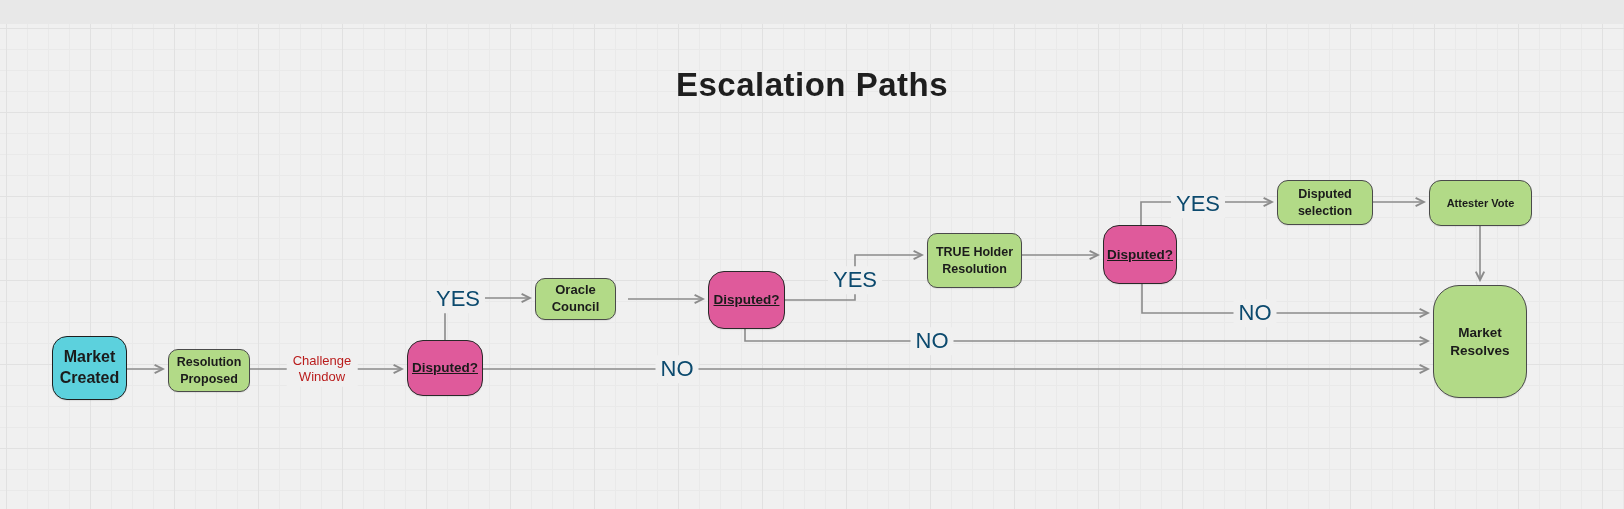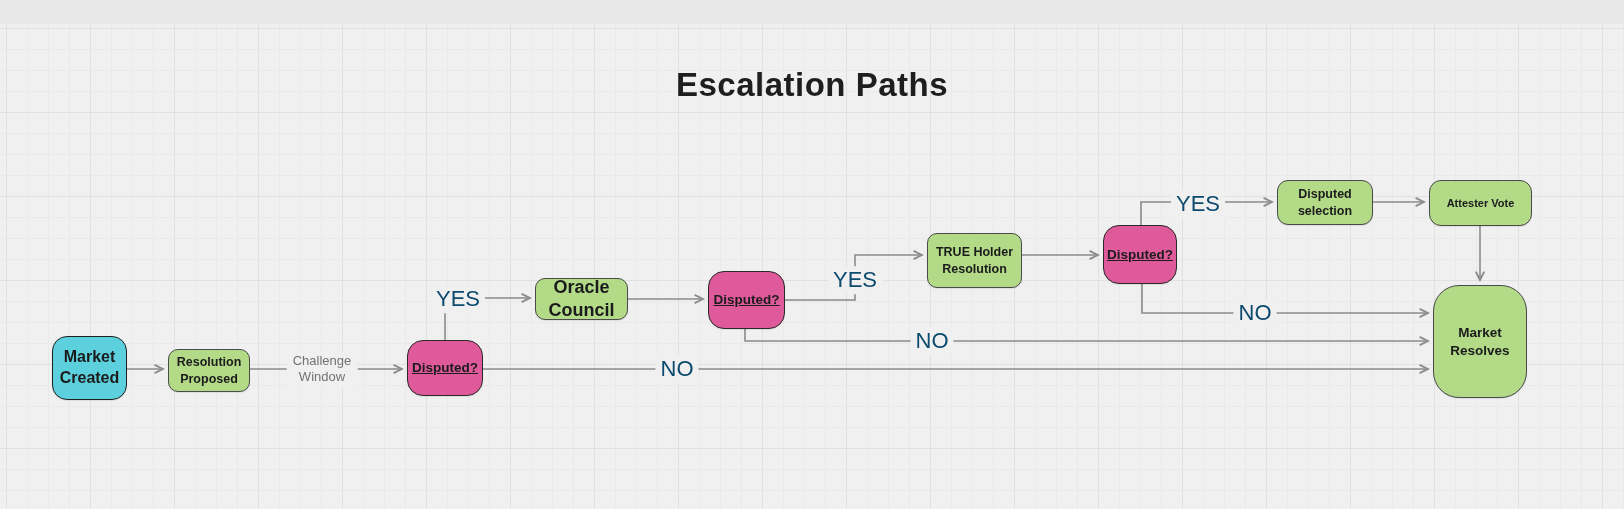--- a/index.html
+++ b/index.html
@@ -58,40 +58,40 @@
     line-height: 1.3;
     box-shadow: 0 1px 1px rgba(0,0,0,0.08);
   }
   .node-cyan  { background: #5cd1dd; border-color: #1f1f1f; }
   .node-green { background: #b2da87; border-color: #4a4a4a; }
   .node-pink  { background: #df5a9b; border-color: #2a2a2a; text-decoration: underline; }
 
   #n-market-created     { left: 52px;   top: 312px; width: 75px;  height: 64px;  border-radius: 15px; font-size: 16px; }
   #n-resolution-proposed{ left: 168px;  top: 325px; width: 82px;  height: 43px;  border-radius: 10px; font-size: 12.5px; }
   #n-disputed-1         { left: 407px;  top: 316px; width: 76px;  height: 56px;  border-radius: 16px; font-size: 13.5px; }
-  #n-oracle-council     { left: 535px;  top: 254px; width: 93px;  height: 42px;  border-radius: 10px; font-size: 18px; }
+  #n-oracle-council     { left: 535px;  top: 254px; width: 81px;  height: 42px;  border-radius: 10px; font-size: 13px; }
   #n-disputed-2         { left: 708px;  top: 247px; width: 77px;  height: 58px;  border-radius: 16px; font-size: 13.5px; }
   #n-true-holder        { left: 927px;  top: 209px; width: 95px;  height: 55px;  border-radius: 10px; font-size: 12.5px; }
   #n-disputed-3         { left: 1103px; top: 201px; width: 74px;  height: 59px;  border-radius: 16px; font-size: 13.5px; }
   #n-attester-selection { left: 1277px; top: 156px; width: 96px;  height: 45px;  border-radius: 11px; font-size: 12.5px; }
   #n-attester-vote      { left: 1429px; top: 156px; width: 103px; height: 46px;  border-radius: 12px; font-size: 11px; }
   #n-market-resolves    { left: 1433px; top: 261px; width: 94px;  height: 113px; border-radius: 26px; font-size: 13.5px; }
 
   .edge-label {
     position: absolute;
     transform: translate(-50%, -50%);
     background: #f0f0f0;
     color: #0c4a6e;
     font-size: 22px;
     padding: 0 5px;
     white-space: pre-line;
     text-align: center;
     line-height: 1.25;
   }
-  .edge-label.small { font-size: 13px; color: #737373; padding: 1px 6px; }
+  .edge-label.small { font-size: 13px; color: #b91c1c; padding: 1px 6px; }
 
   #l-challenge { left: 322px;  top: 345px; }
   #l-yes-1     { left: 458px;  top: 275px; }
   #l-yes-2     { left: 855px;  top: 256px; }
   #l-yes-3     { left: 1198px; top: 180px; }
   #l-no-1      { left: 677px;  top: 345px; }
   #l-no-2      { left: 932px;  top: 317px; }
   #l-no-3      { left: 1255px; top: 289px; }
 </style>
 </head>

